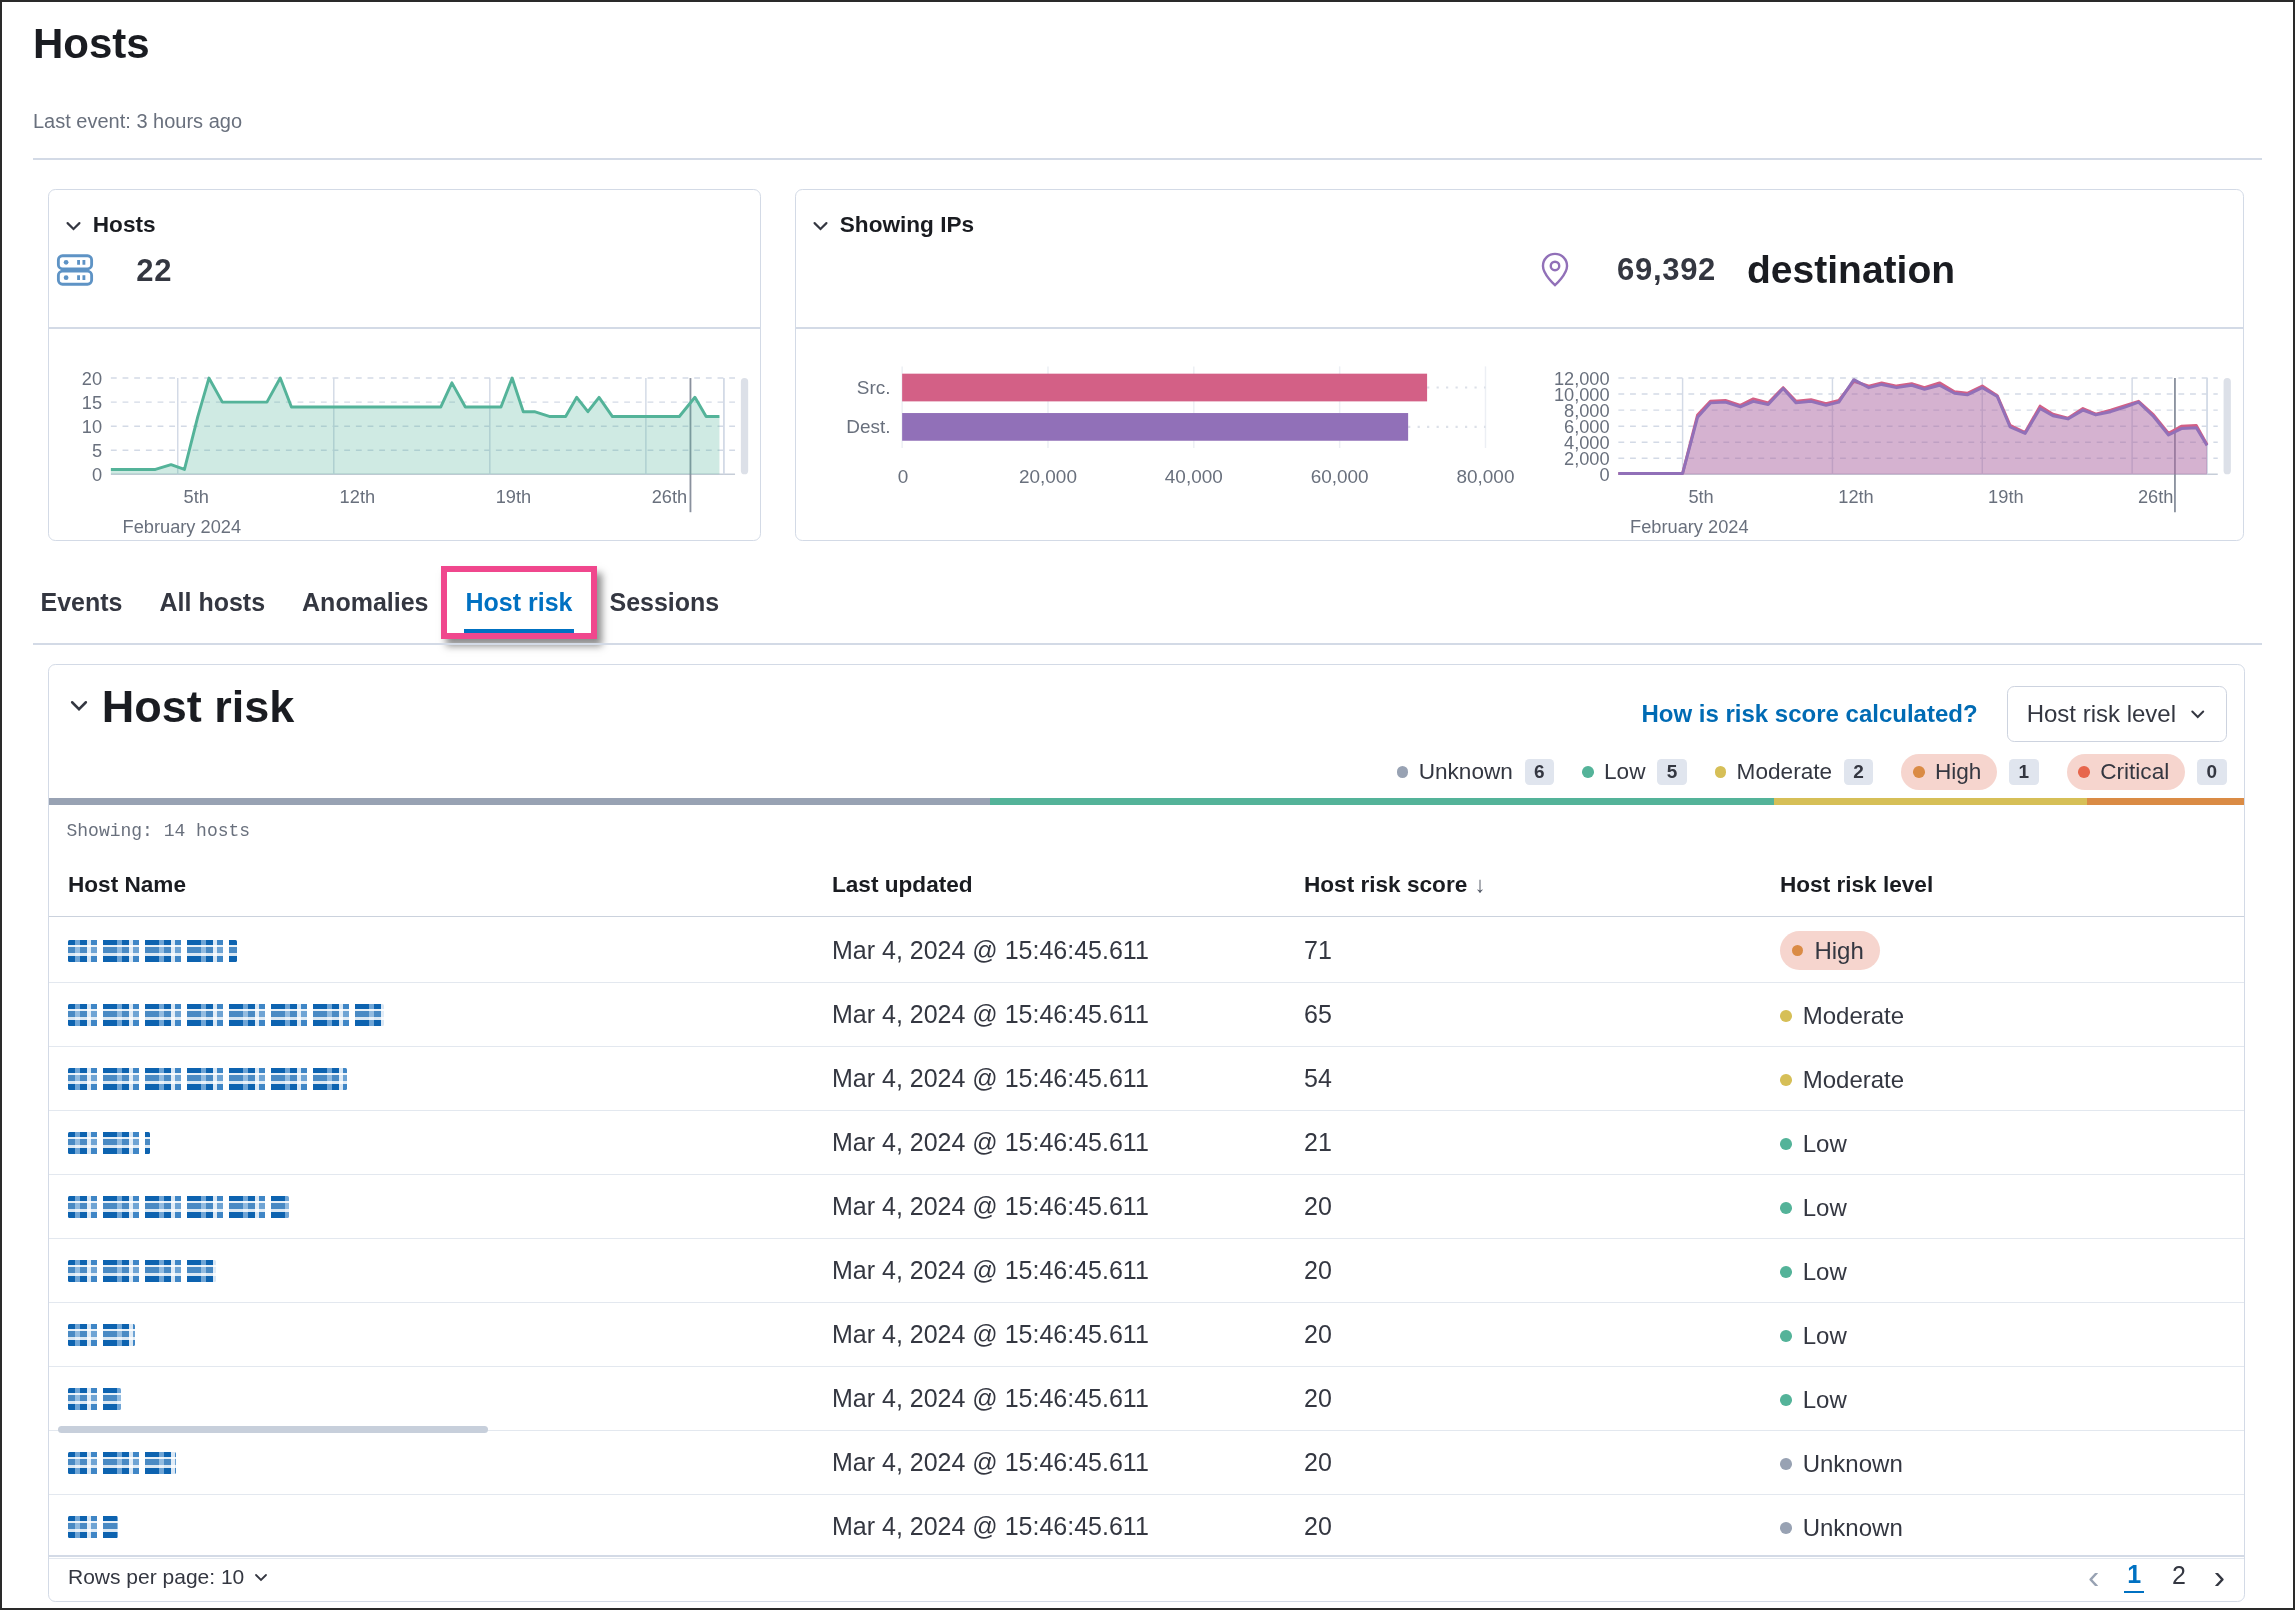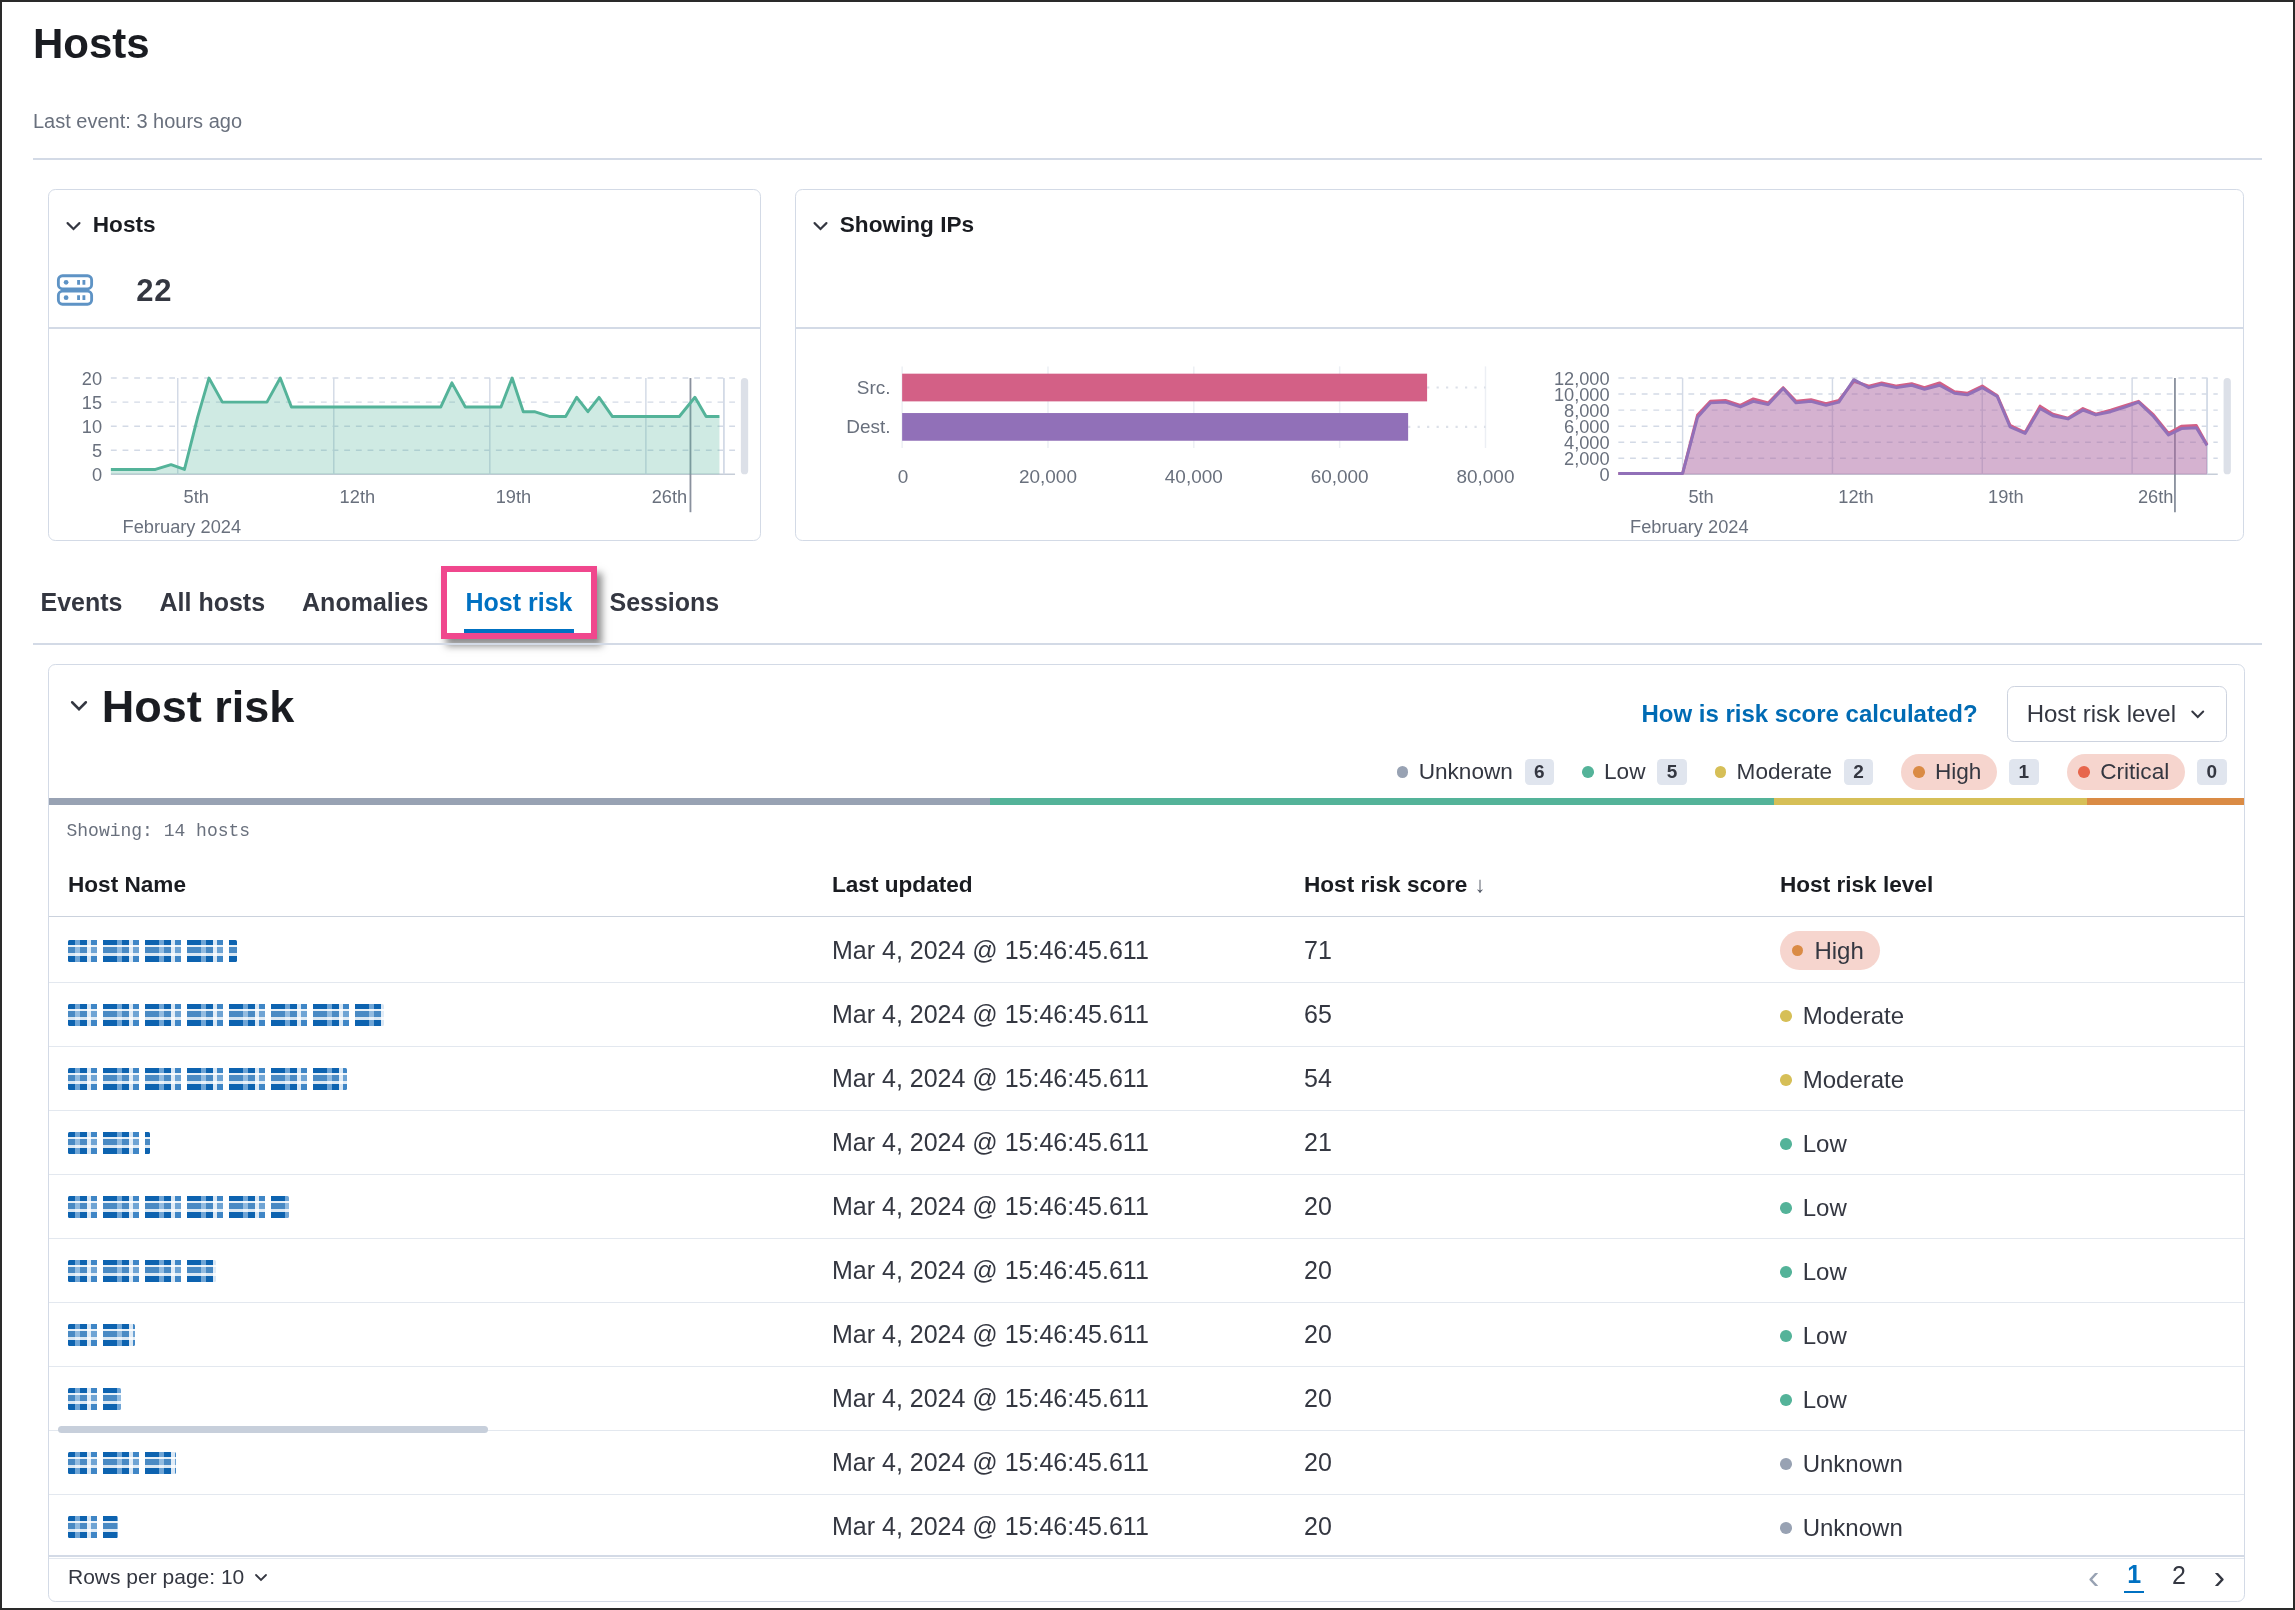--- a/index.html
+++ b/index.html
@@ -7,21 +7,21 @@
         box-sizing:border-box;font-family:"Liberation Sans",sans-serif;color:#343741;overflow:hidden;}
   
   .page-title{position:absolute;left:31px;top:17.5px;font-size:42px;font-weight:700;color:#1A1C21;}
   .page-subtitle{position:absolute;left:31px;top:108px;font-size:20px;color:#69707D;}
   .hrule{position:absolute;height:1.5px;background:#D3DAE6;}
   
   .panel{position:absolute;background:#fff;border:1.5px solid #D3DAE6;border-radius:7.3px;box-sizing:border-box;}
   .panel-title{position:absolute;top:22px;left:13px;display:flex;align-items:center;gap:8.8px;
                font-size:22.6px;font-weight:700;color:#1A1C21;}
   .chev-btn{display:inline-flex;align-items:center;justify-content:center;width:22px;height:22px;}
-  .metric{position:absolute;display:flex;align-items:center;margin-top:20px;}
+  .metric{position:absolute;display:flex;align-items:center;}
   .metric-value{font-size:31px;font-weight:700;color:#343741;letter-spacing:0.7px;}
   .metric-word{font-size:39px;font-weight:700;color:#1A1C21;}
   svg.chart{position:absolute;overflow:visible;}
   
   .tabbar{position:absolute;left:37px;top:574px;height:69px;display:flex;gap:34px;align-items:flex-start;}
   .tab{position:relative;font-size:25px;font-weight:700;color:#343741;padding:11.7px 1.5px 0 1.5px;height:57px;box-sizing:border-box;cursor:pointer;}
   .tab.active{color:#0071C2;}
   .tab .tab-underline{position:absolute;left:0;right:0;bottom:0;height:4.4px;background:#0071C2;}
   .hl-box{position:absolute;left:-23.4px;right:-23.4px;top:-10.2px;bottom:-5.8px;border:6.6px solid #F0478D;
           box-shadow:5.1px 6.6px 7.3px rgba(30,30,30,.5);pointer-events:none;}
@@ -124,20 +124,30 @@
   </div>
 
   <div class="panel" style="left:793px;top:187px;width:1449px;height:352px;">
     <div class="panel-title">
       <span class="chev-btn">
         <svg width="19" height="19" viewBox="0 0 16 16">
             <path d="M3 6l5 5 5-5" fill="none" stroke="#343741" stroke-width="1.8" stroke-linecap="round"></path>
           </svg>
       </span>
       <span>Showing IPs</span>
+    </div>
+    <div class="metric" style="left:742px;top:58px;gap:0;">
+      <span style="margin-right:45px;">
+        <svg width="34" height="37" viewBox="0 0 24 26">
+            <path d="M12 2C7.3 2 3.5 5.8 3.5 10.5 3.5 16.4 12 24 12 24s8.5-7.6 8.5-13.5C20.5 5.8 16.7 2 12 2z" fill="none" stroke="#9170B8" stroke-width="1.7"></path>
+            <circle cx="12" cy="10.5" r="3" fill="none" stroke="#9170B8" stroke-width="1.7"></circle>
+          </svg>
+      </span>
+      <span class="metric-value" style="margin-right:31px;">69,392</span>
+      <span class="metric-word">destination</span>
     </div>
     <div class="hrule" style="left:0;right:0;top:137px;"></div>
     <svg class="chart" id="unique_ips_bar" width="694" height="175" style="left:17.5px;top:172px;" viewBox="0 0 950 240">
         <line x1="120" y1="6" x2="120" y2="118" stroke="#ECEFF4" stroke-width="2"></line>
         <text x="114" y="166" text-anchor="start" fill="#69707D" font-size="26" font-family="&quot;Liberation Sans&quot;,sans-serif">0</text>
         <line x1="320" y1="6" x2="320" y2="118" stroke="#ECEFF4" stroke-width="2"></line>
         <text x="320" y="166" text-anchor="middle" fill="#69707D" font-size="26" font-family="&quot;Liberation Sans&quot;,sans-serif">20,000</text>
         <line x1="520" y1="6" x2="520" y2="118" stroke="#ECEFF4" stroke-width="2"></line>
         <text x="520" y="166" text-anchor="middle" fill="#69707D" font-size="26" font-family="&quot;Liberation Sans&quot;,sans-serif">40,000</text>
         <line x1="720" y1="6" x2="720" y2="118" stroke="#ECEFF4" stroke-width="2"></line>

